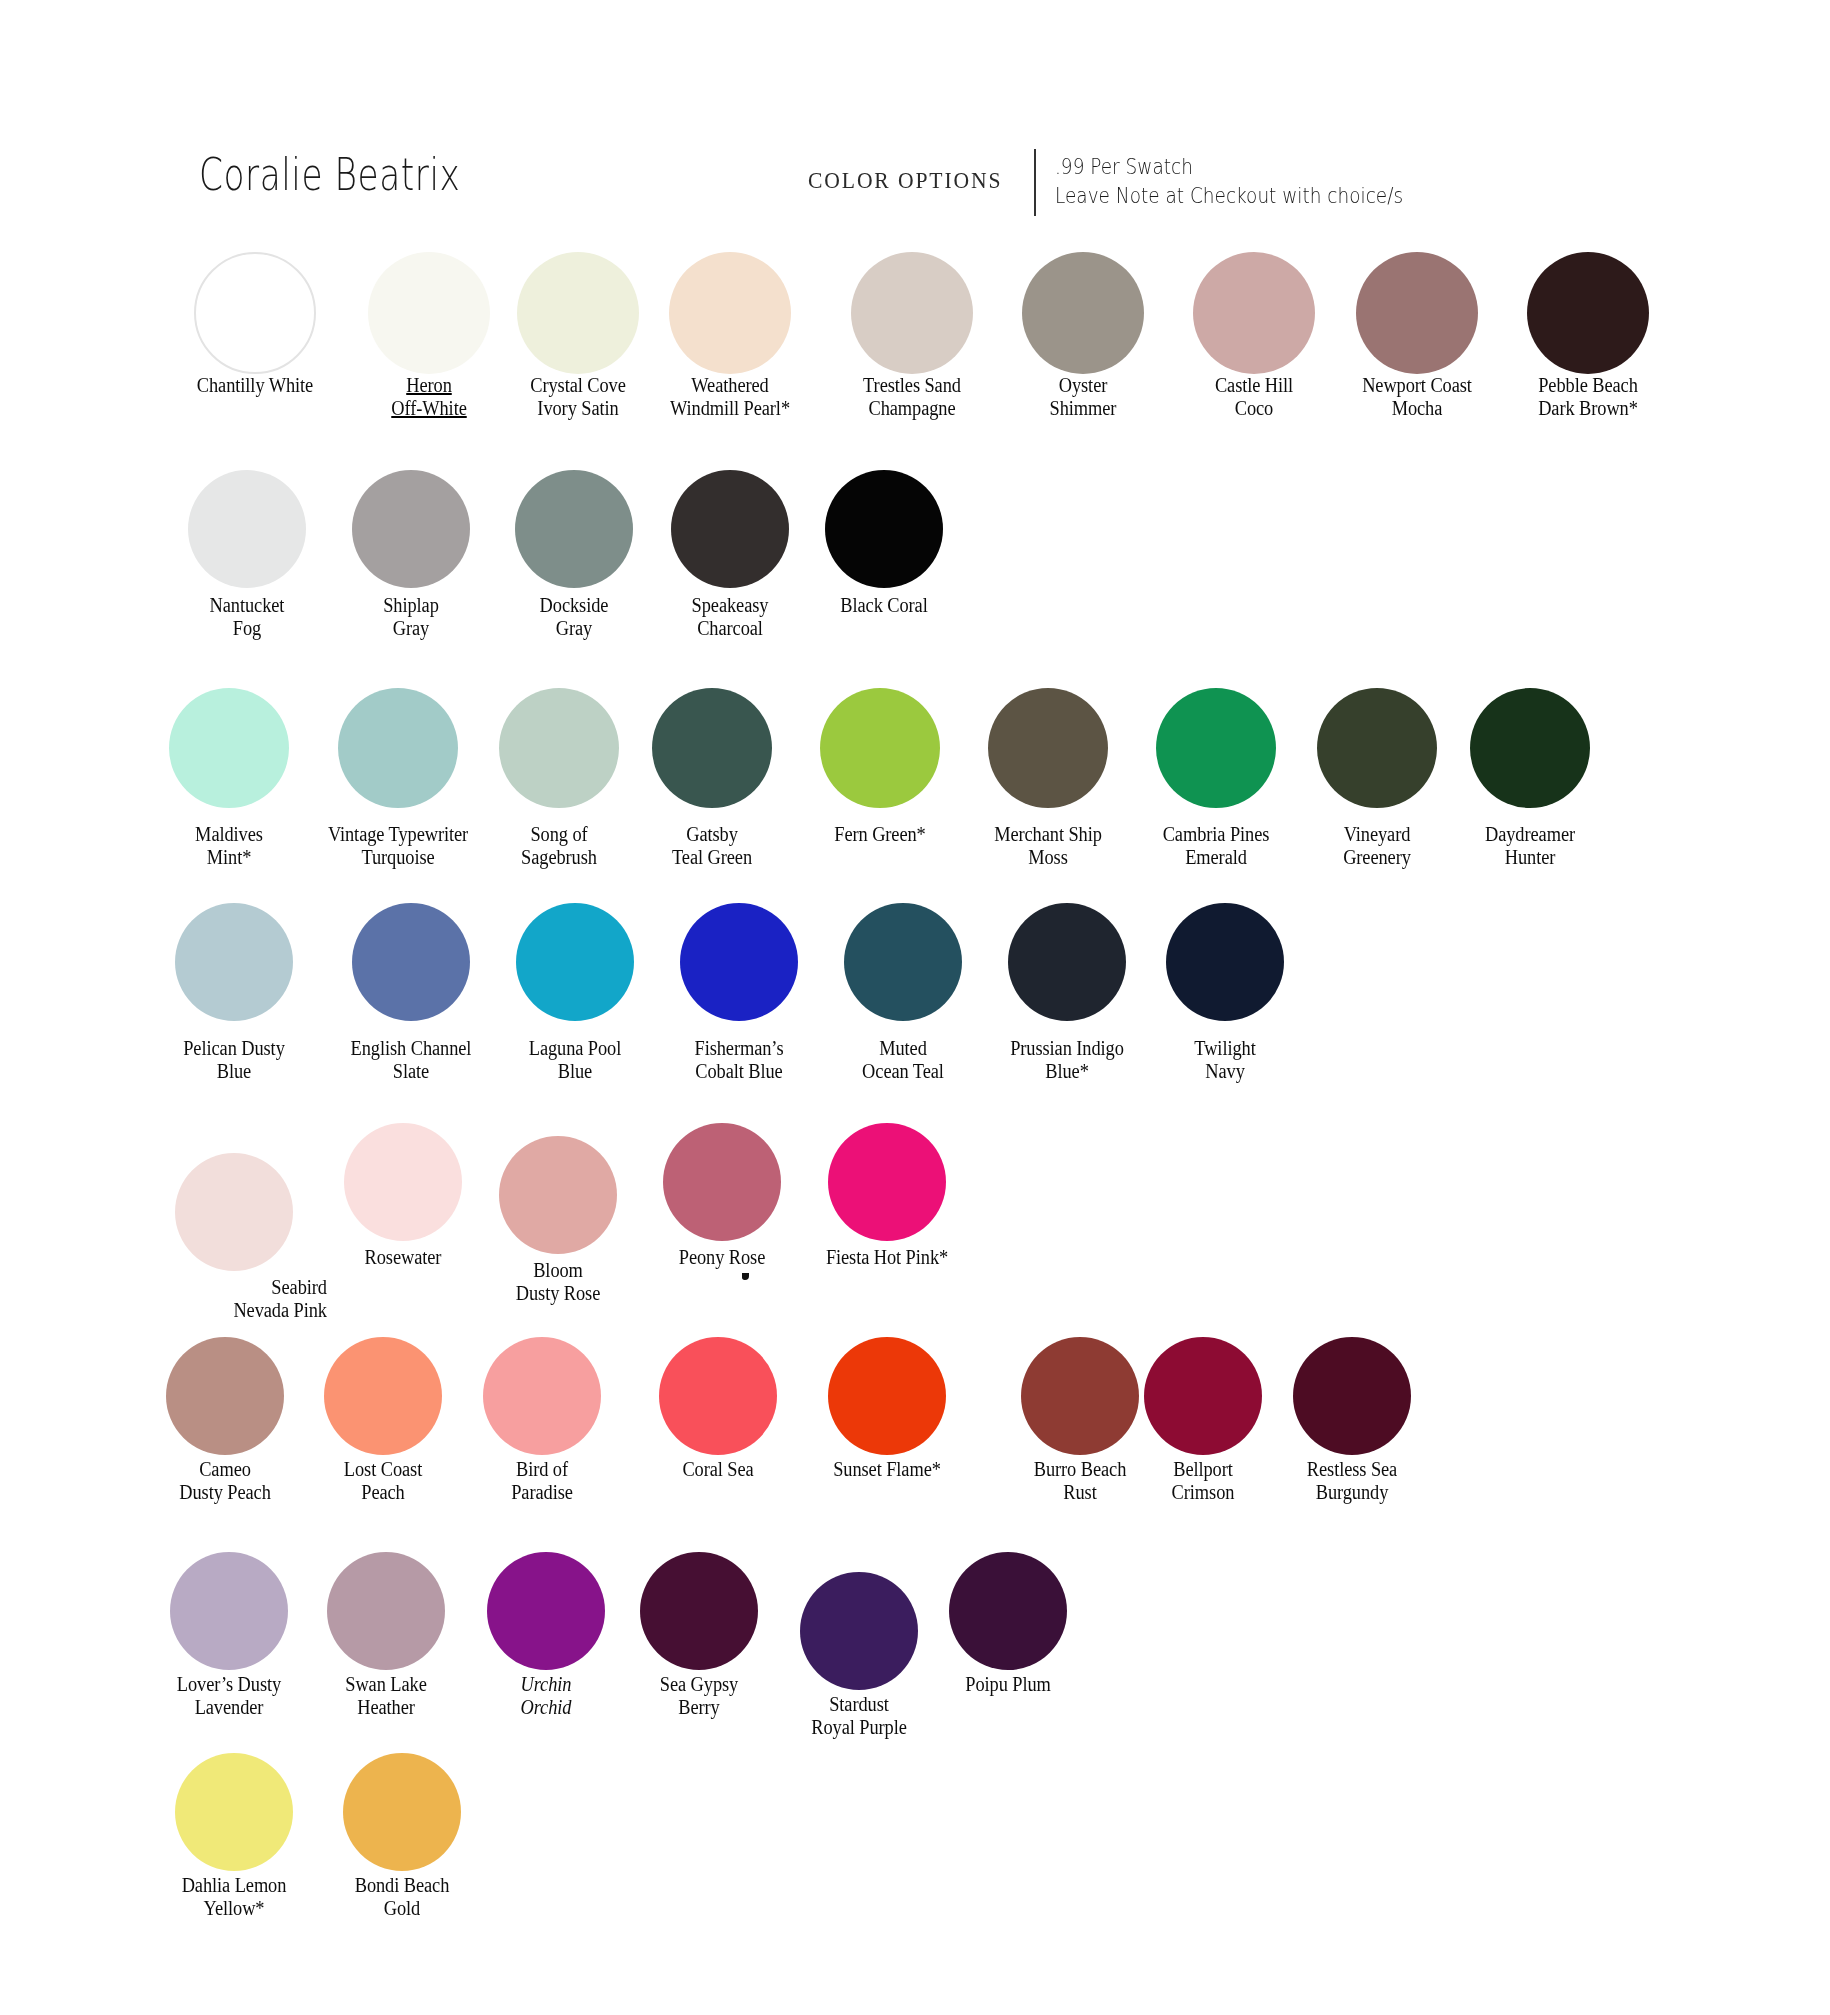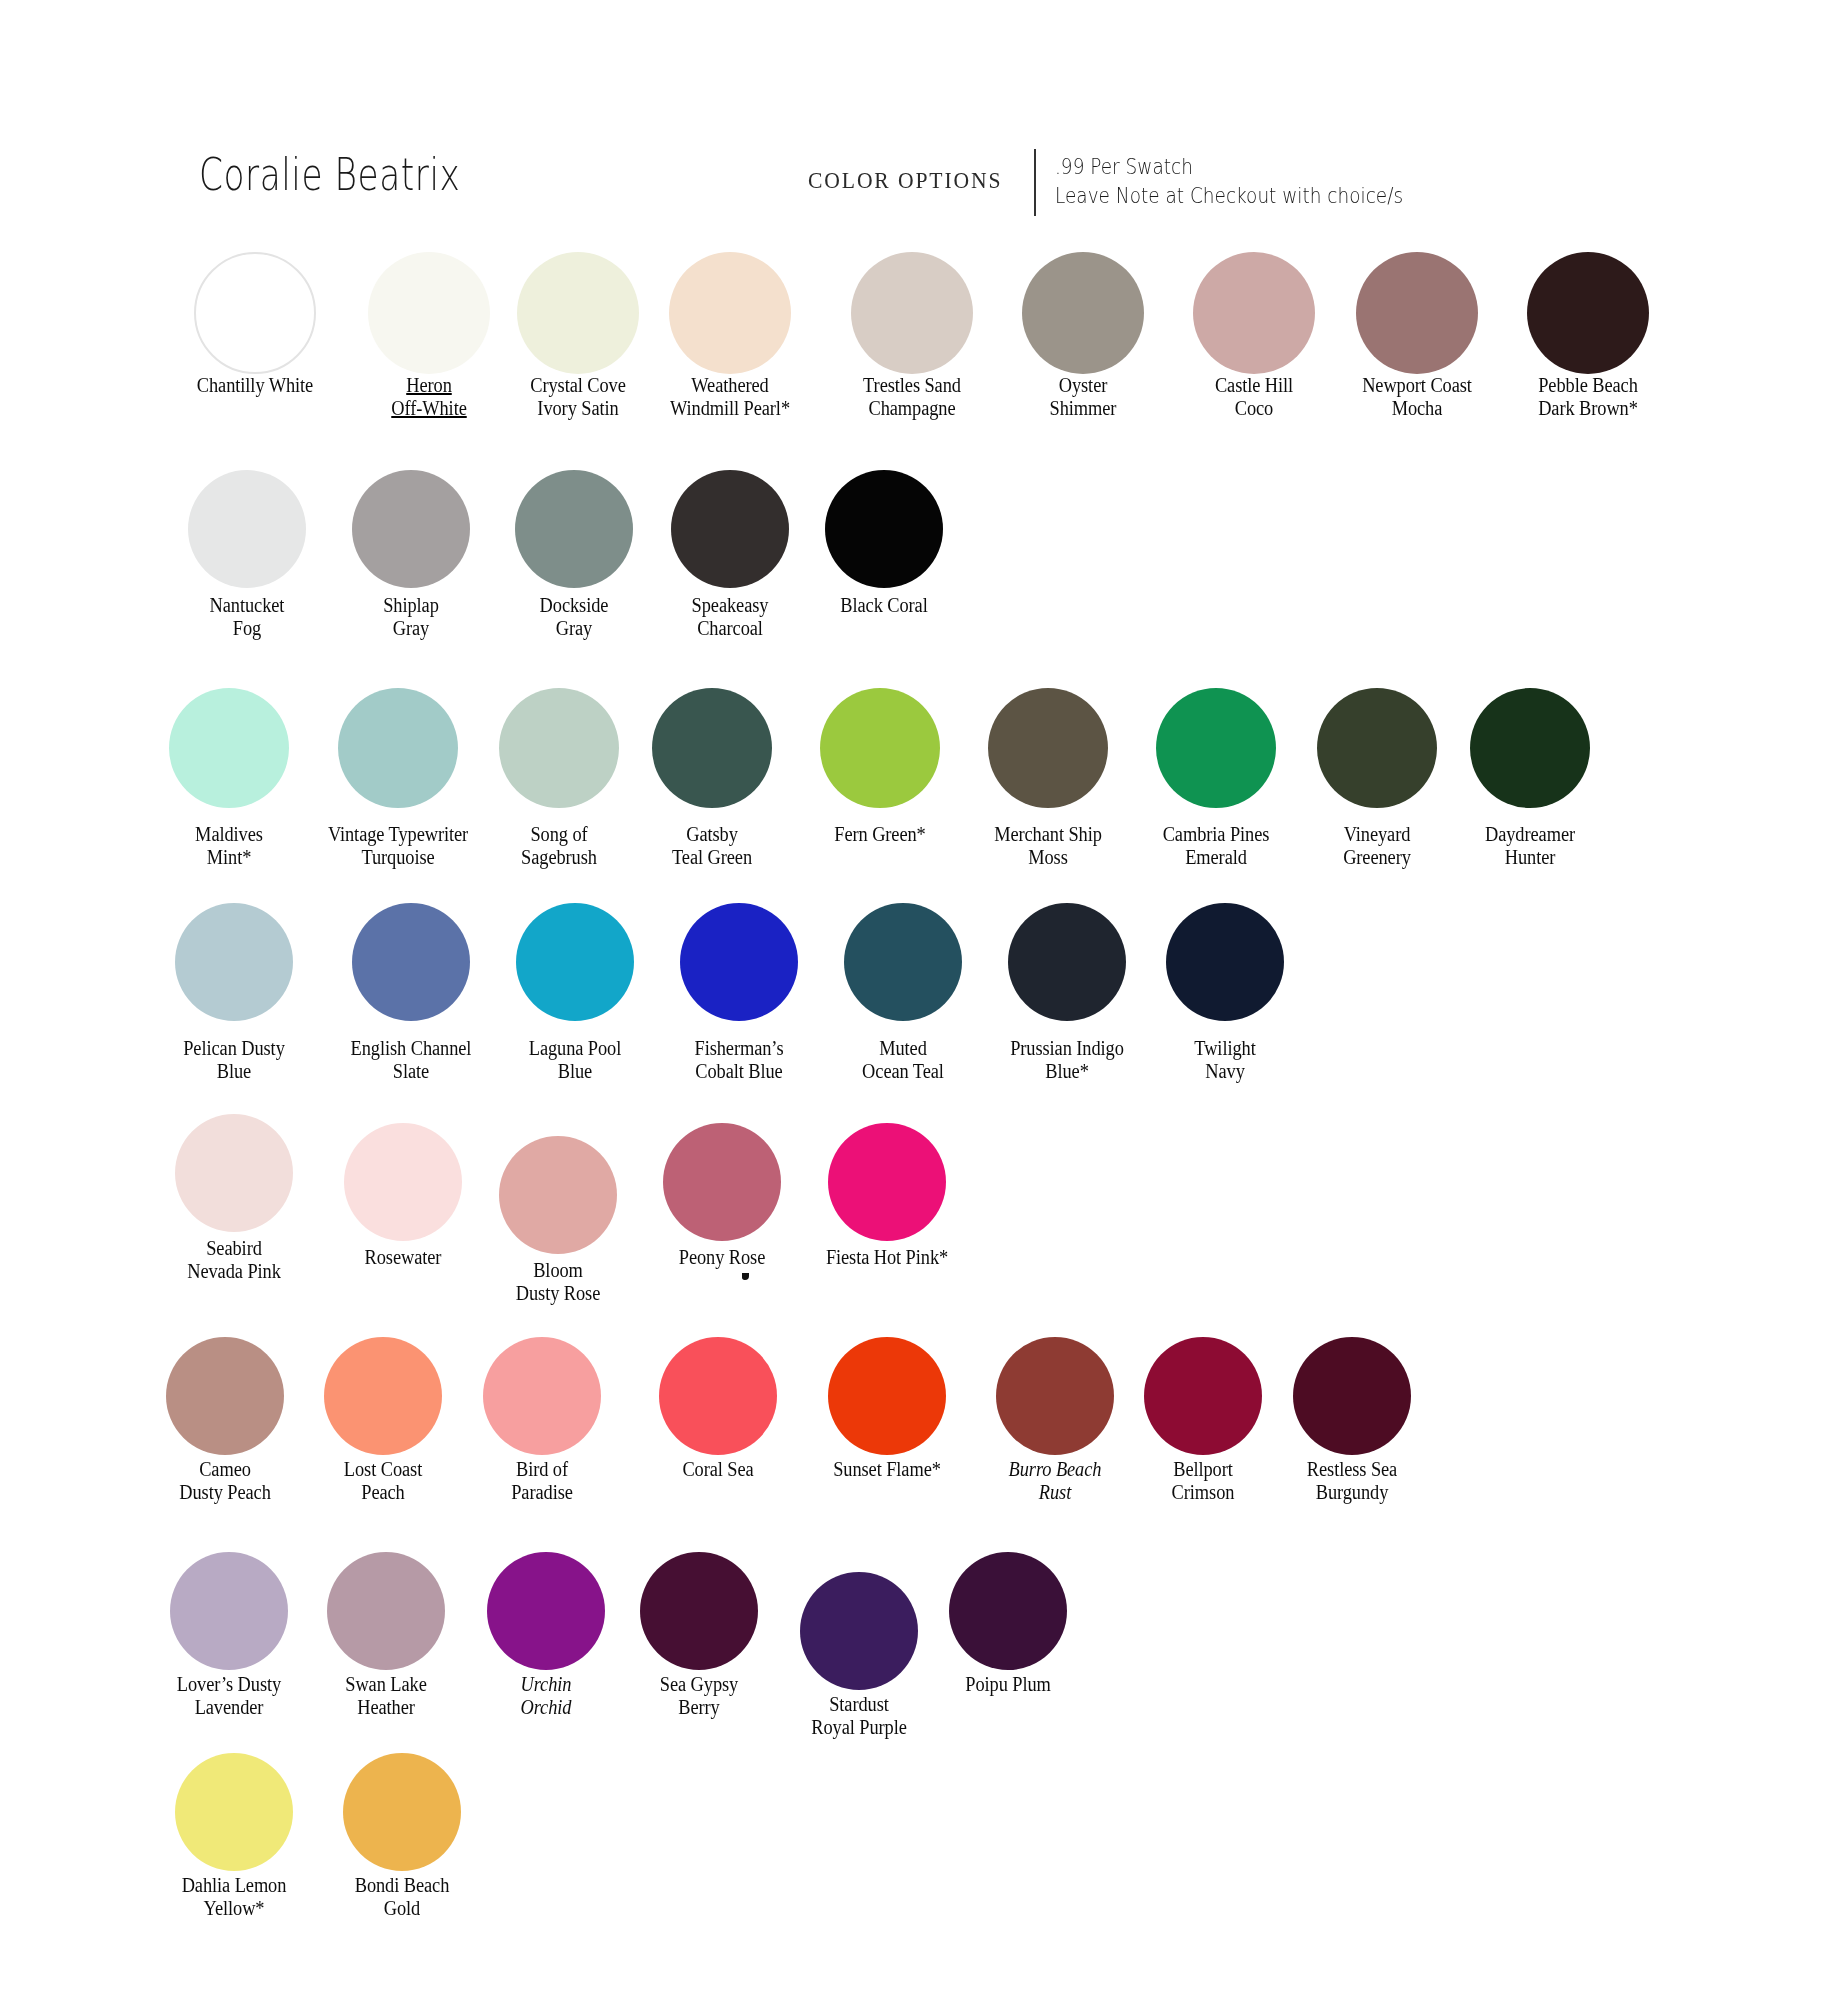--- a/index.html
+++ b/index.html
@@ -272,21 +272,21 @@
         <div class="swatch-label" style="margin-top: 16px;">Prussian Indigo
 Blue*</div>
       </div>
       <div class="swatch" style="left: 1124px; top: 903px; width: 202px;">
         <div class="swatch-dot" style="width: 118px; height: 118px; background: rgb(16, 26, 48);"></div>
         <div class="swatch-label" style="margin-top: 16px;">Twilight
 Navy</div>
       </div>
     </div>
     <div class="swatch-row" style="top: 0px;">
-      <div class="swatch" style="left: 133px; top: 1114px; width: 202px;">
+      <div class="swatch" style="left: 133px; top: 1153px; width: 202px; text-align: right;">
         <div class="swatch-dot" style="width: 118px; height: 118px; background: rgb(242, 222, 219);"></div>
         <div class="swatch-label" style="margin-top: 4.7px;">Seabird
 Nevada Pink</div>
       </div>
       <div class="swatch" style="left: 302px; top: 1123px; width: 202px;">
         <div class="swatch-dot" style="width: 118px; height: 118px; background: rgb(250, 223, 222);"></div>
         <div class="swatch-label" style="margin-top: 4.7px;">Rosewater</div>
       </div>
       <div class="swatch" style="left: 457px; top: 1136px; width: 202px;">
         <div class="swatch-dot" style="width: 118px; height: 118px; background: rgb(224, 169, 164);"></div>
@@ -319,21 +319,21 @@
 Paradise</div>
       </div>
       <div class="swatch" style="left: 617px; top: 1337px; width: 202px;">
         <div class="swatch-dot" style="width: 118px; height: 118px; background: rgb(249, 80, 90);"></div>
         <div class="swatch-label" style="margin-top: 2.7px;">Coral Sea</div>
       </div>
       <div class="swatch" style="left: 786px; top: 1337px; width: 202px;">
         <div class="swatch-dot" style="width: 118px; height: 118px; background: rgb(236, 56, 8);"></div>
         <div class="swatch-label" style="margin-top: 2.7px;">Sunset Flame*</div>
       </div>
-      <div class="swatch" style="left: 954px; top: 1337px; width: 202px; font-style: italic;">
+      <div class="swatch" style="left: 979px; top: 1337px; width: 202px;">
         <div class="swatch-dot" style="width: 118px; height: 118px; background: rgb(142, 59, 51);"></div>
         <div class="swatch-label" style="margin-top: 2.7px;">Burro Beach
 Rust</div>
       </div>
       <div class="swatch" style="left: 1102px; top: 1337px; width: 202px;">
         <div class="swatch-dot" style="width: 118px; height: 118px; background: rgb(141, 11, 51);"></div>
         <div class="swatch-label" style="margin-top: 2.7px;">Bellport
 Crimson</div>
       </div>
       <div class="swatch" style="left: 1251px; top: 1337px; width: 202px;">

